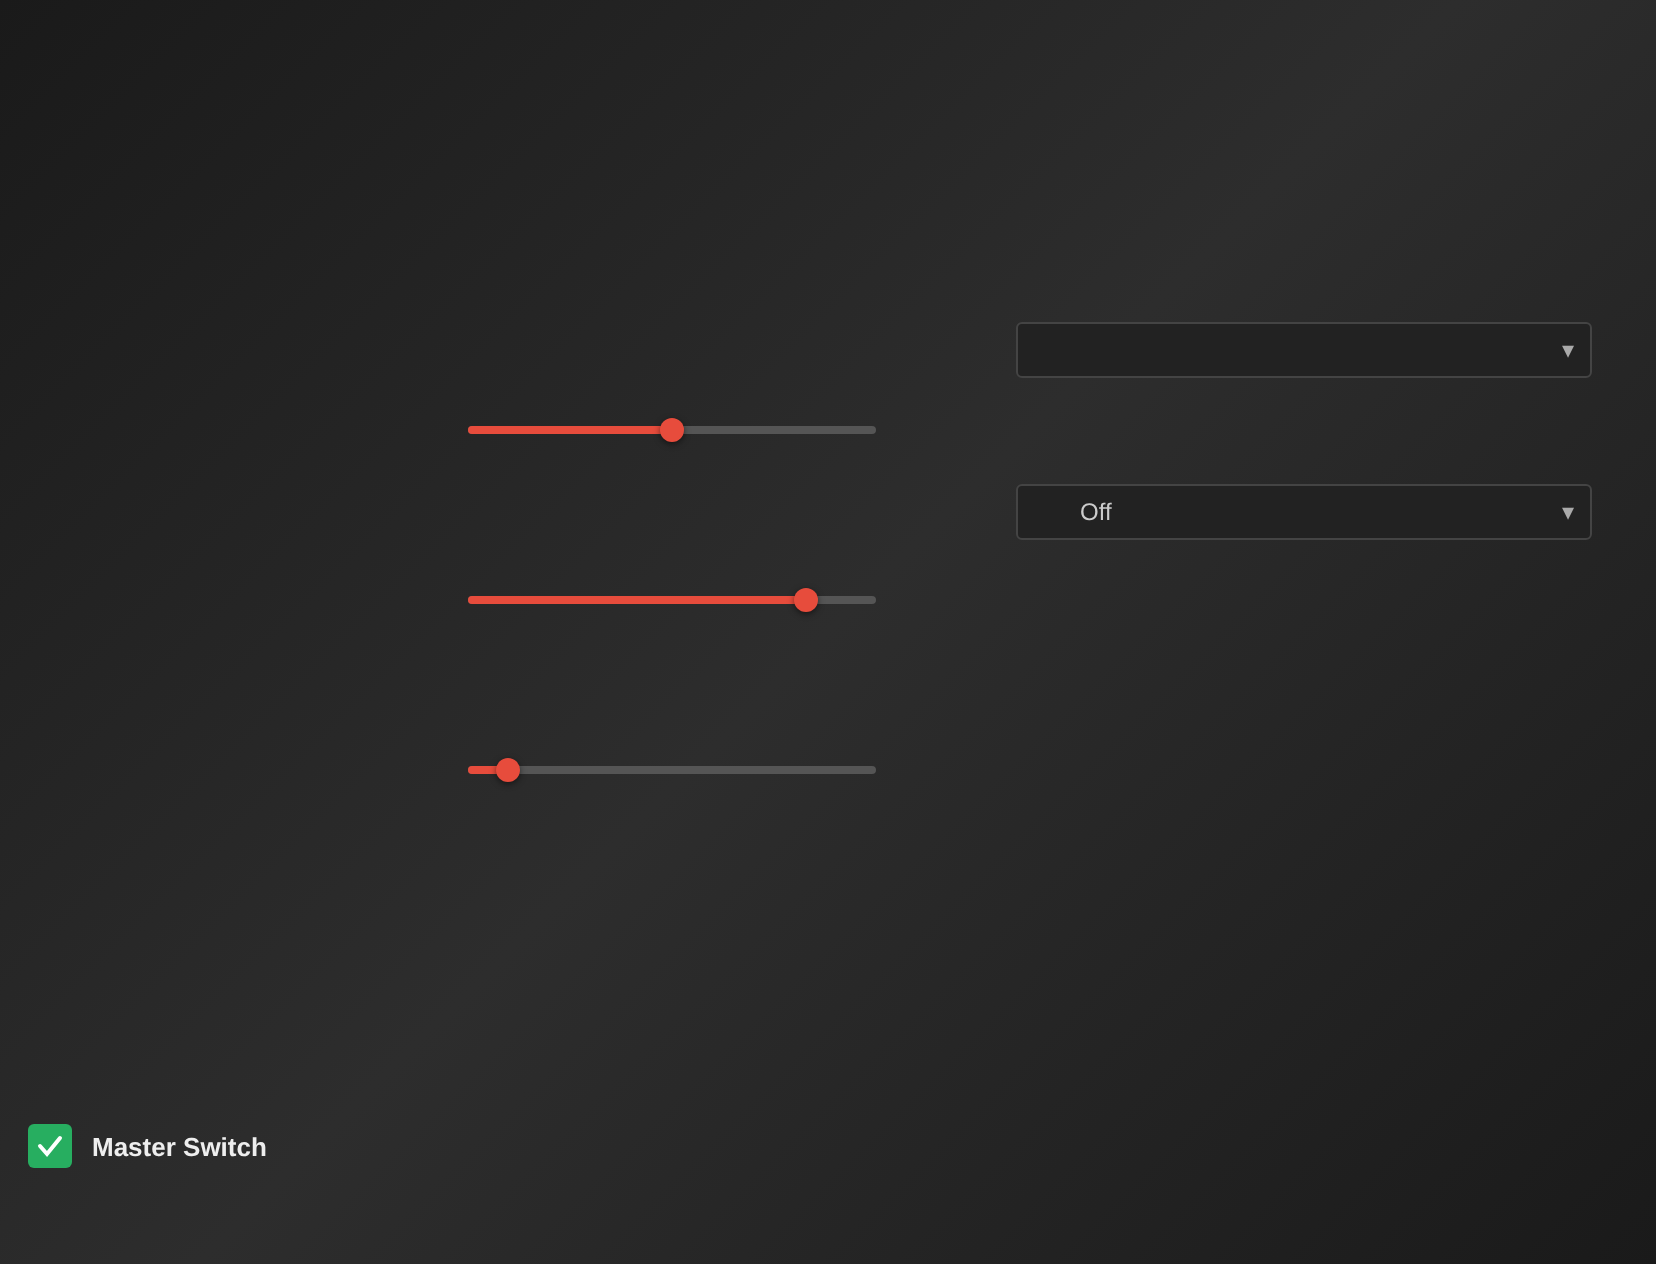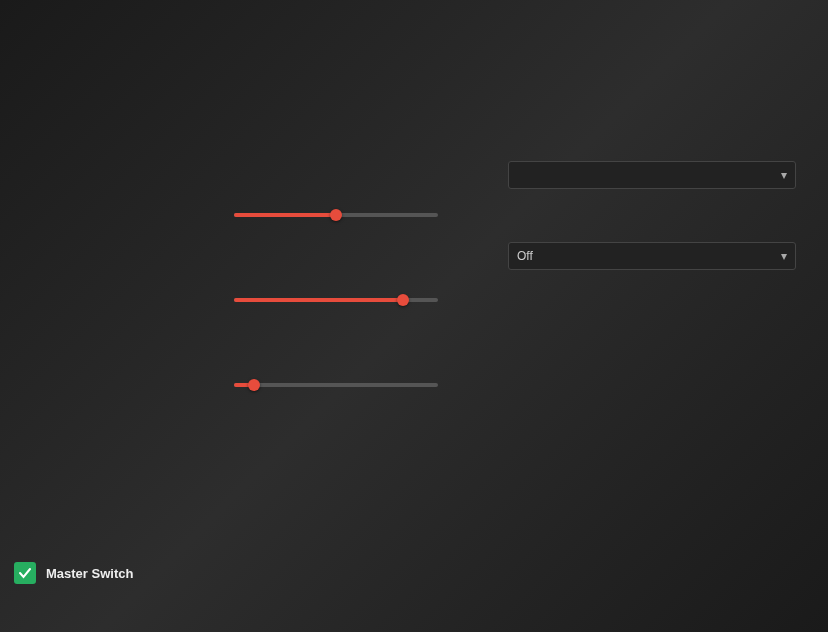--- a/index.html
+++ b/index.html
@@ -287,20 +287,21 @@
       align-items: center;
       padding: 0 8px;
       cursor: pointer;
       position: relative;
     }
 
     .dropdown-text {
       font-size: 12px;
       color: #ccc;
       flex: 1;
+      margin-left: 23px;
     }
 
     .dropdown-arrow {
       color: #aaa;
       font-size: 12px;
     }
 
     
     .bottom-bar {
       height: 38px;

